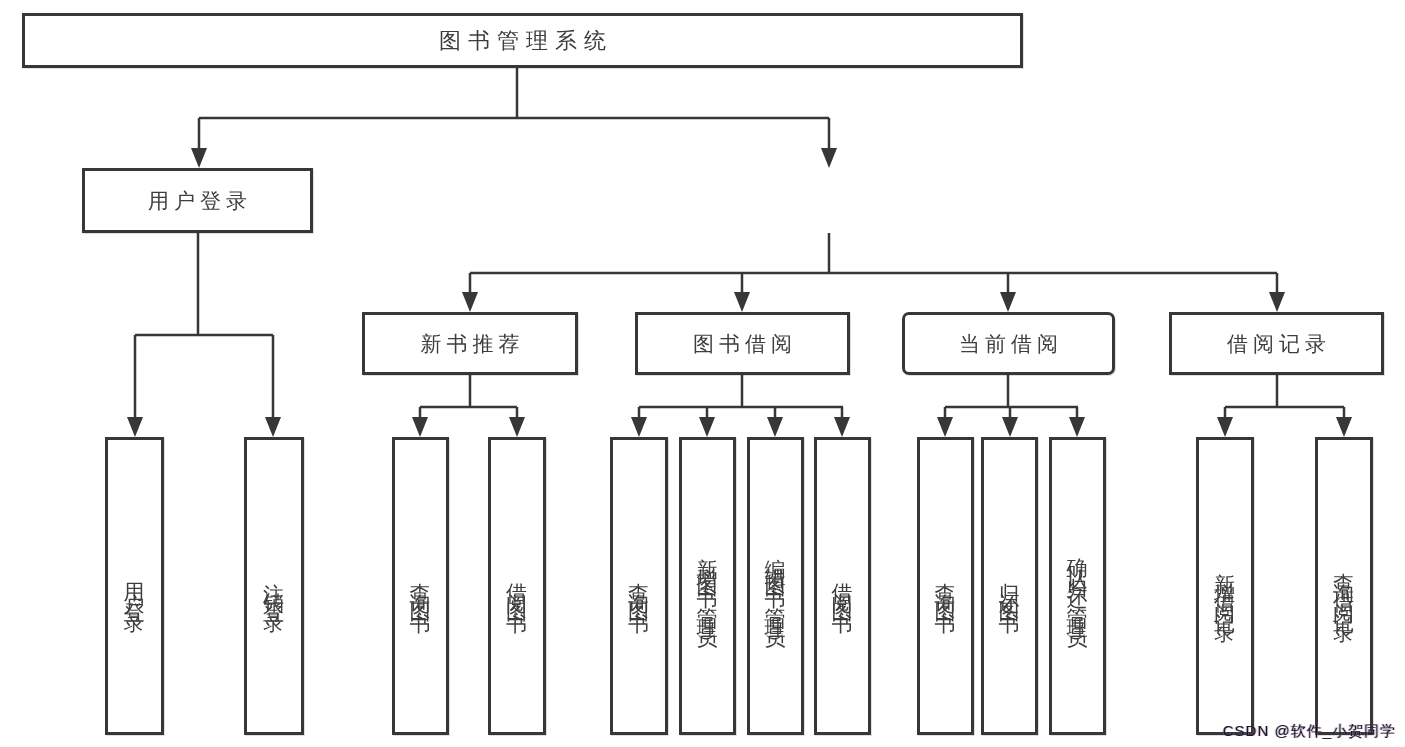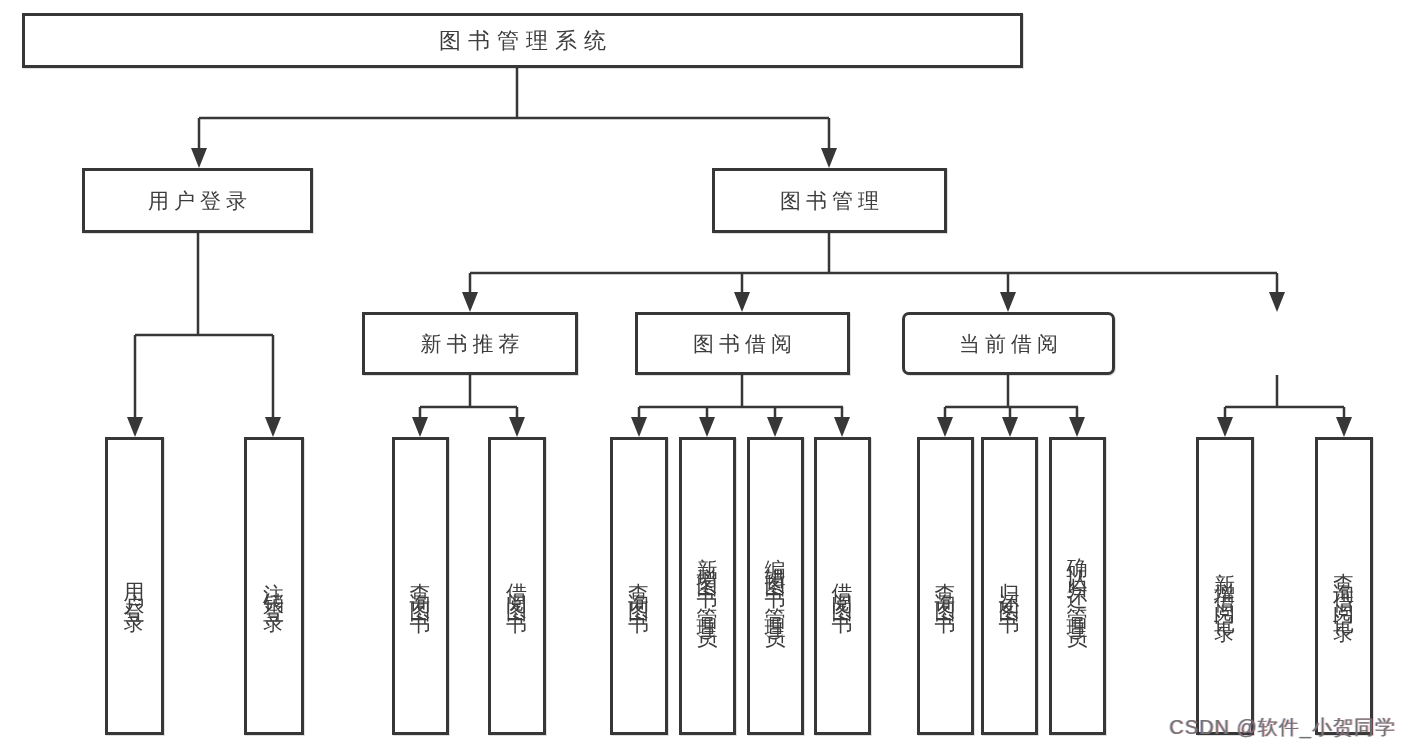--- a/index.html
+++ b/index.html
@@ -47,23 +47,23 @@
     text-orientation: mixed;
     font-size: 21px;
     letter-spacing: 10px;
     line-height: 1;
     white-space: nowrap;
   }
   .watermark {
     position: absolute;
     right: 9px;
     bottom: 6px;
-    font-size: 20px;
+    font-size: 15px;
     letter-spacing: 1px;
-    color: #737373;
+    color: #0f172a;
     text-shadow: 1px 0 0 rgba(201,92,92,0.45), -1px 0 0 rgba(110,130,190,0.4);
     white-space: nowrap;
     margin-left: 48px;
   }
 </style>
 </head>
 <body>
 
 <div class="stage">
 
@@ -125,32 +125,32 @@
     </g>
   </svg>
 
   <div class="box hbox titlebox" style="left:22px; top:13px; width:1001px; height:55px;">
     <span>图书管理系统</span>
   </div>
 
   <div class="box hbox" style="left:82px; top:168px; width:231px; height:65px;">
     <span>用户登录</span>
   </div>
-  <div class="box hbox" style="left:712px; top:168px; width:235px; height:65px;">
-    <span>图书管理</span>
-  </div>
 
   <div class="box hbox" style="left:362px; top:312px; width:216px; height:63px;justify-content:center;">
     <span>新书推荐</span>
   </div>
   <div class="box hbox" style="left:635px; top:312px; width:215px; height:63px;font-family:Liberation Mono, monospace;">
     <span>图书借阅</span>
   </div>
   <div class="box hbox" style="left:902px; top:312px; width:213px; height:63px;border-radius:7px;">
     <span>当前借阅</span>
+  </div>
+  <div class="box hbox" style="left:1169px; top:312px; width:215px; height:63px;">
+    <span>借阅记录</span>
   </div>
 
   <div class="box vbox" style="left:105px; top:437px; width:59px; height:298px;">
     <span>用户登录</span>
   </div>
   <div class="box vbox" style="left:244px; top:437px; width:60px; height:298px;">
     <span>注销登录</span>
   </div>
 
   <div class="box vbox" style="left:392px; top:437px; width:57px; height:298px;">

